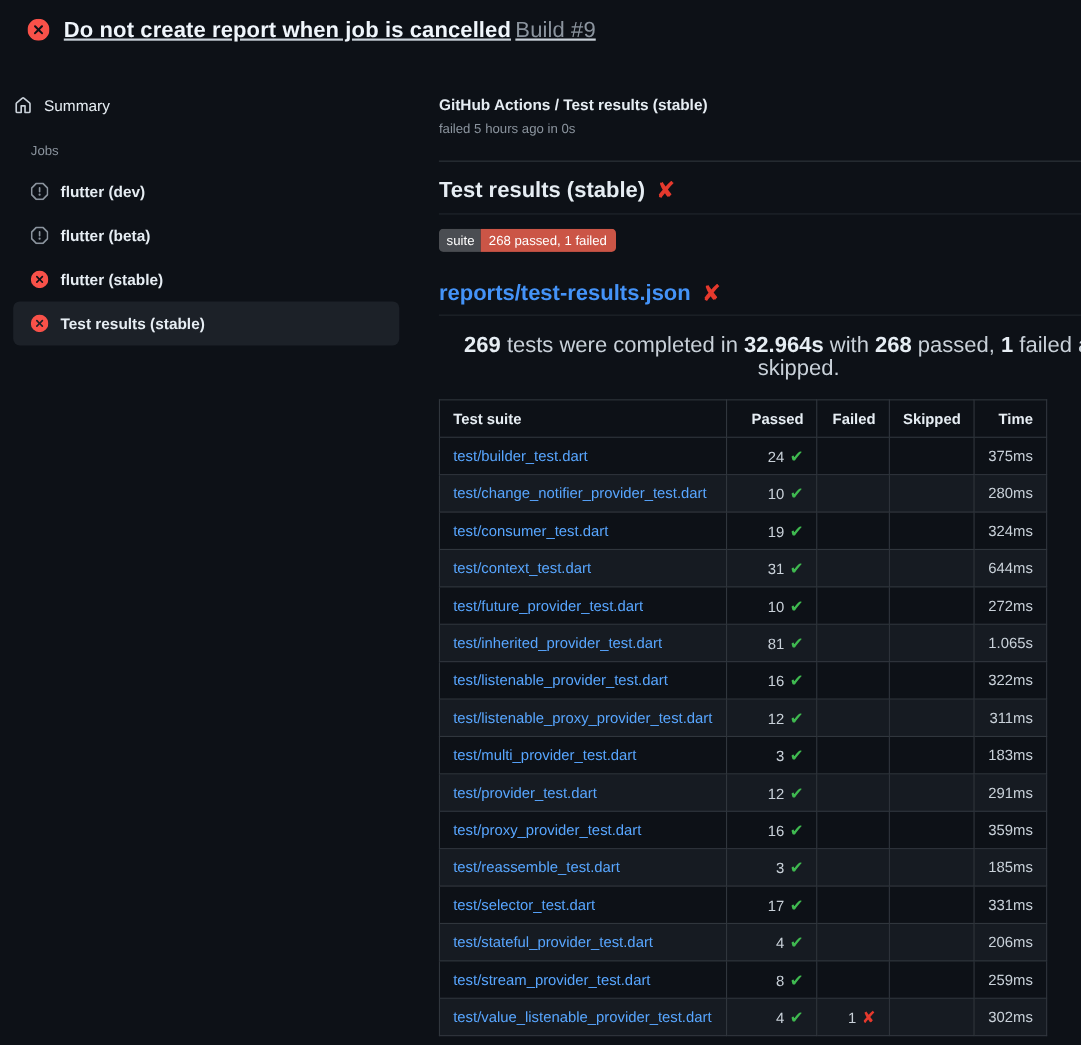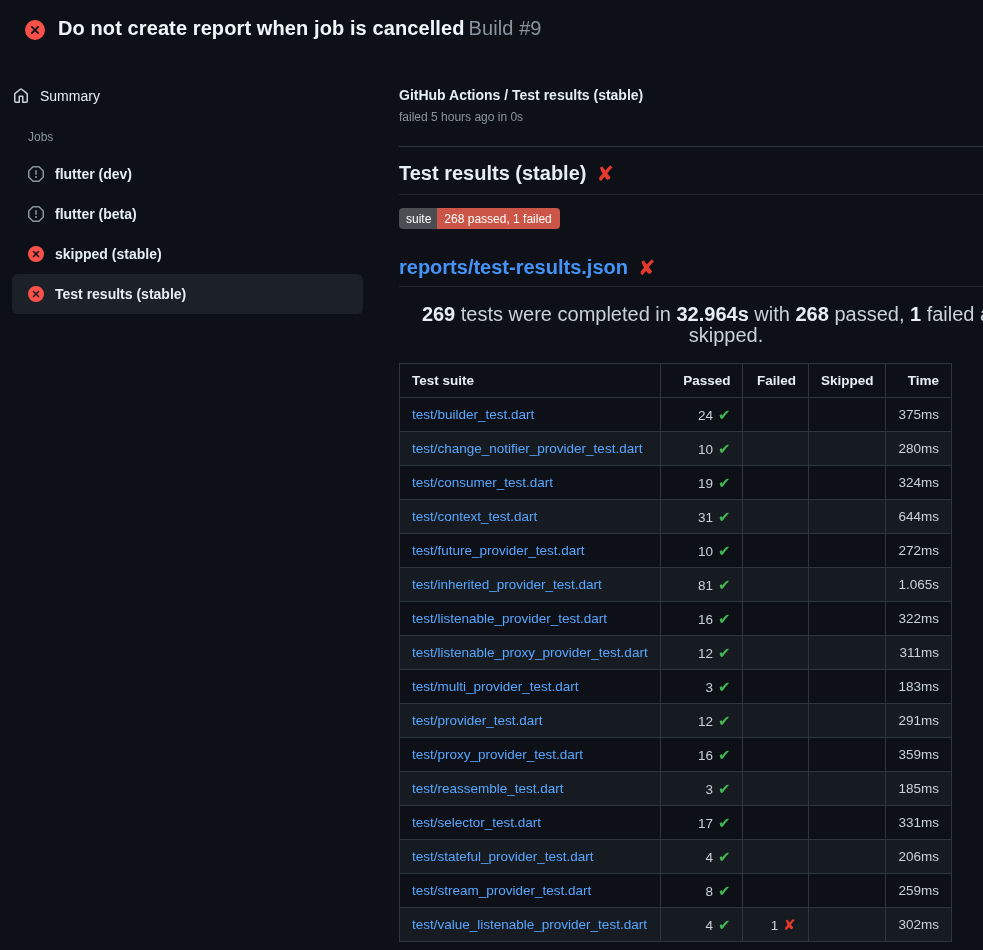--- a/index.html
+++ b/index.html
@@ -22,21 +22,21 @@
   }
   *{box-sizing:border-box;}
   html,body{margin:0;padding:0;}
   body{
     width:983px;height:950px;overflow:hidden;position:relative;
     background:var(--bg);color:var(--fg);
     font-family:"Liberation Sans","DejaVu Sans",sans-serif;
     font-size:14px;
   }
   
-  .app-header{display:flex;align-items:flex-end;gap:13px;padding:17px 0 0 25px;}
+  .app-header{display:flex;align-items:flex-start;gap:13px;padding:17px 0 0 25px;text-decoration:underline;}
   .x-circle{display:inline-flex;color:var(--danger);line-height:0;}
   .x-circle svg{display:block;}
   .app-header h1{margin:0;font-size:20px;font-weight:700;color:var(--fg-title);letter-spacing:.1px;}
   .app-header .build{color:var(--muted);font-weight:400;margin-left:4px;}
   
   .sidebar{position:absolute;left:0;top:56px;width:375px;}
   .summary-item{display:flex;align-items:center;gap:11px;margin-top:22px;
     padding:10px 16px 10px 13px;color:var(--fg-bright);cursor:pointer;}
   .summary-item .ico{line-height:0;color:var(--fg);}
   .jobs-label{margin-top:16px;padding:0 28px;font-size:12px;color:var(--muted);}
@@ -121,21 +121,21 @@
     <span class="job-label">flutter (beta)</span>
   </div>
 
   <div class="job-item">
 
     <span class="ico fail">
       <svg width="16" height="16" viewBox="0 0 16 16" fill="currentColor" aria-hidden="true">
         <path d="M2.343 13.657A8 8 0 1 1 13.658 2.343 8 8 0 0 1 2.343 13.657ZM6.03 4.97a.751.751 0 0 0-1.042.018.751.751 0 0 0-.018 1.042L6.94 8 4.97 9.97a.749.749 0 0 0 .326 1.275.749.749 0 0 0 .734-.215L8 9.06l1.97 1.97a.749.749 0 0 0 1.275-.326.749.749 0 0 0-.215-.734L9.06 8l1.97-1.97a.749.749 0 0 0-.326-1.275.749.749 0 0 0-.734.215L8 6.94Z"></path>
       </svg>
     </span>
-    <span class="job-label">skipped (stable)</span>
+    <span class="job-label">flutter (stable)</span>
   </div>
 
   <div class="job-item selected">
 
     <span class="ico fail">
       <svg width="16" height="16" viewBox="0 0 16 16" fill="currentColor" aria-hidden="true">
         <path d="M2.343 13.657A8 8 0 1 1 13.658 2.343 8 8 0 0 1 2.343 13.657ZM6.03 4.97a.751.751 0 0 0-1.042.018.751.751 0 0 0-.018 1.042L6.94 8 4.97 9.97a.749.749 0 0 0 .326 1.275.749.749 0 0 0 .734-.215L8 9.06l1.97 1.97a.749.749 0 0 0 1.275-.326.749.749 0 0 0-.215-.734L9.06 8l1.97-1.97a.749.749 0 0 0-.326-1.275.749.749 0 0 0-.734.215L8 6.94Z"></path>
       </svg>
     </span>
     <span class="job-label">Test results (stable)</span>

